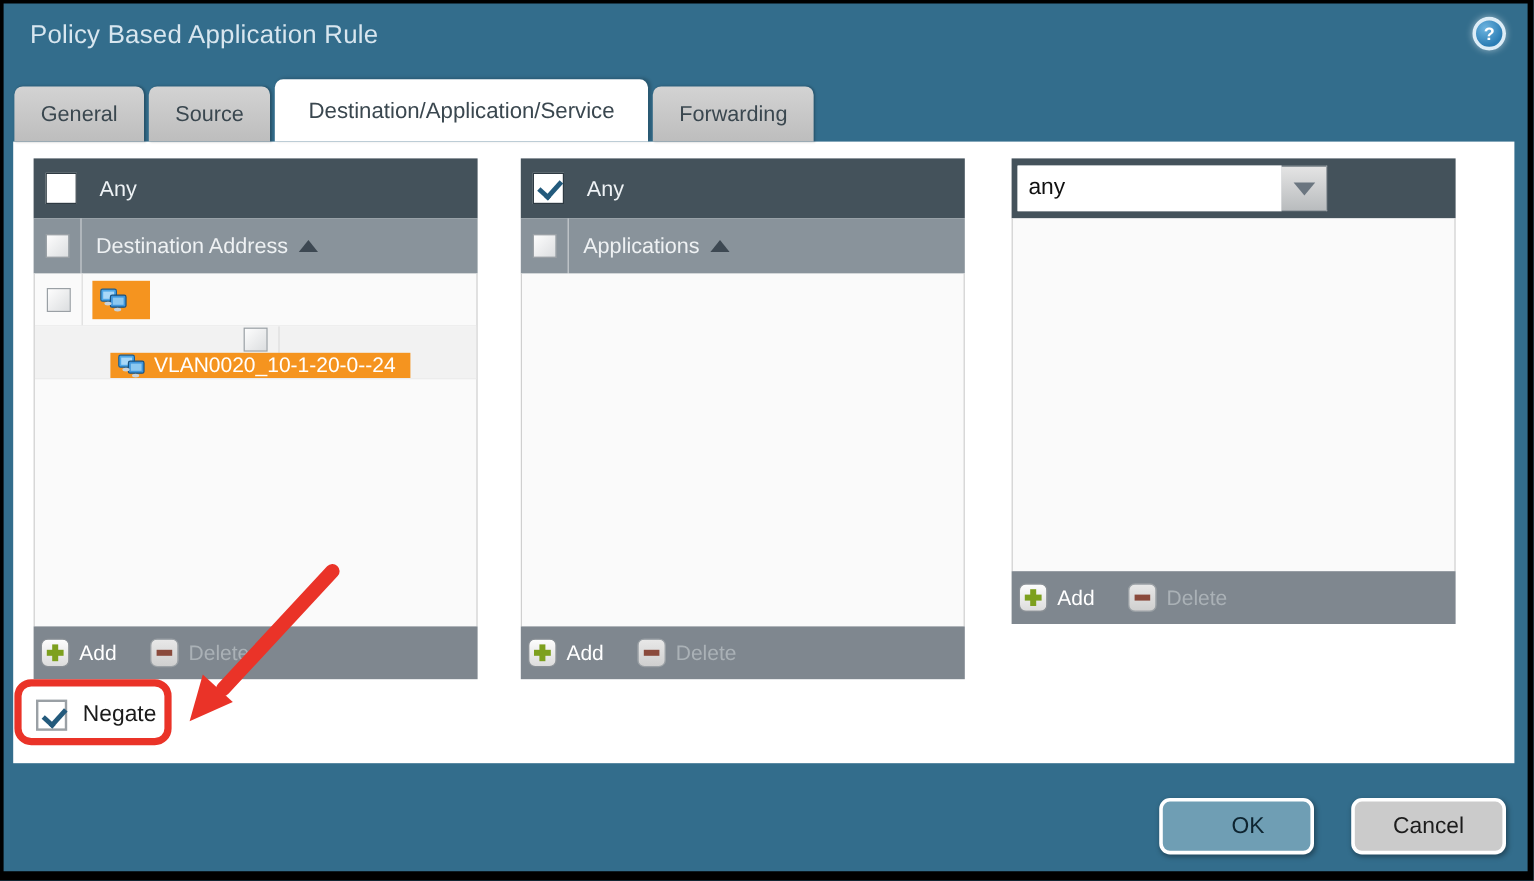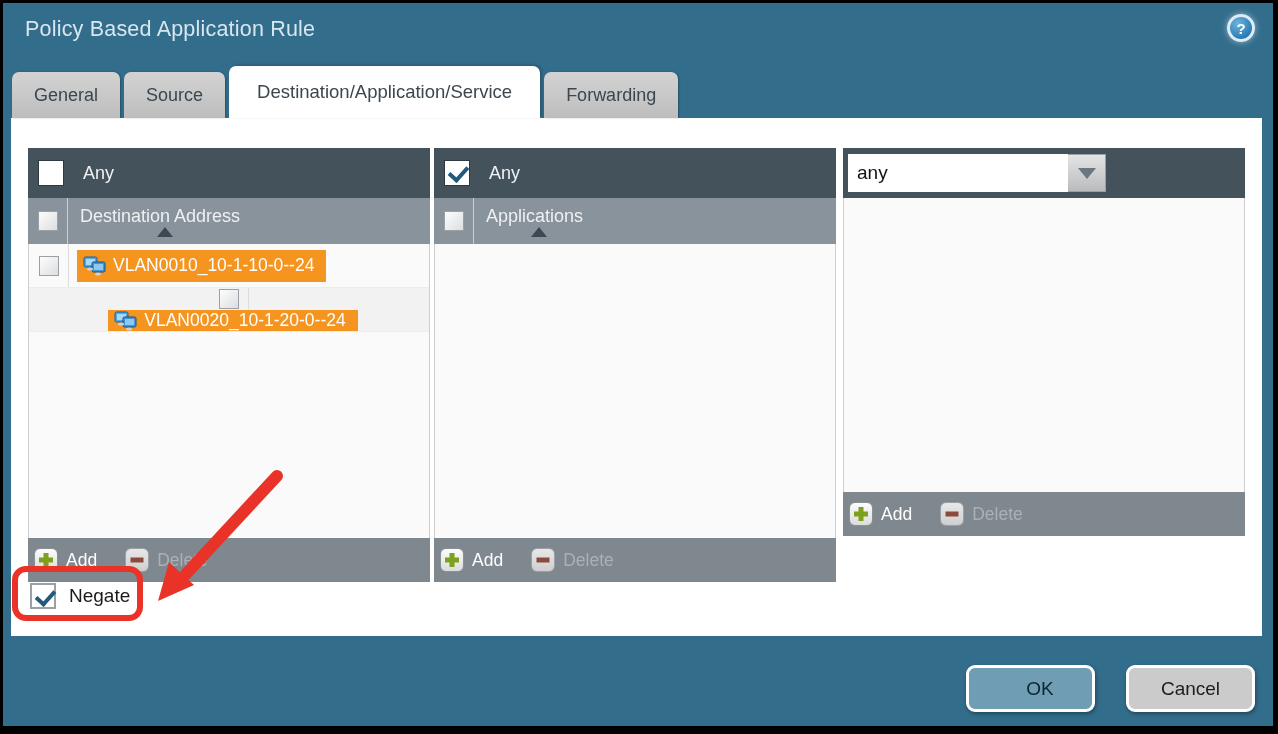--- a/index.html
+++ b/index.html
@@ -46,38 +46,38 @@
     box-shadow:2px -1px 3px rgba(0,0,0,.2);
   }
 
   
   .panel {
     position:absolute; left:11px; top:118px; width:1251px; height:518px;
     background:#fff; z-index:4;
   }
 
   
-  .col { position:absolute; top:148px; width:402px; height:434px; z-index:6; }
+  .col { position:absolute; top:132px; width:370px; height:434px; z-index:6; }
   .col-1 { left:28px; } .col-2 { left:434px; } .col-3 { left:843px; }
 
   .any-bar {
     height:50px; background:#44525b; display:flex; align-items:center;
     padding-left:10px; color:#eef2f5; font-size:18px;
   }
   .any-bar .lbl { margin-left:19px; }
 
   .hdr-row {
     height:46px; background:#89939b; display:flex; align-items:center;
     color:#eef1f3; font-size:18px;
   }
   .hdr-cb-cell {
     width:40px; height:100%; display:flex; align-items:center; justify-content:center;
     border-right:1px solid rgba(255,255,255,.55);
   }
-  .hdr-label { margin-left:12px; display:flex; align-items:center; cursor:pointer;flex-direction:column; }
+  .hdr-label { margin-left:12px; display:flex; align-items:center; cursor:pointer; }
 
   .tri-up {
     display:inline-block; margin-left:9px;
     width:0; height:0; border-left:8px solid transparent;
     border-right:8px solid transparent; border-bottom:10px solid #3d4852;
   }
 
   .col-body {
     height:294px; background:#fafafa;
     border-left:1px solid #cfcfcf; border-right:1px solid #cfcfcf;
@@ -216,21 +216,20 @@
         </div>
         <span class="pill">
           <svg width="23" height="20" viewBox="0 0 23 20">
             <rect x="1" y="1" width="13" height="10" rx="1.5" fill="#4fa8e8" stroke="#1b5d92"></rect>
             <rect x="3" y="3" width="9" height="6" fill="#a8d8f8"></rect>
             <rect x="9" y="6" width="13" height="10" rx="1.5" fill="#3f96dc" stroke="#17507f"></rect>
             <rect x="11" y="8" width="9" height="6" fill="#8cc8f0"></rect>
             <ellipse cx="7" cy="13" rx="3" ry="1.6" fill="#c8d2da"></ellipse>
             <ellipse cx="15" cy="18" rx="3" ry="1.6" fill="#c8d2da"></ellipse>
           </svg>
-          <span>VLAN0010_10-1-10-0--24</span>
         </span>
       </div>
       <div class="list-row">
         <div class="row-cb-cell">
           <div class="cb cb-small"></div>
         </div>
         <span class="pill">
           <svg width="23" height="20" viewBox="0 0 23 20">
             <rect x="1" y="1" width="13" height="10" rx="1.5" fill="#4fa8e8" stroke="#1b5d92"></rect>
             <rect x="3" y="3" width="9" height="6" fill="#a8d8f8"></rect>

